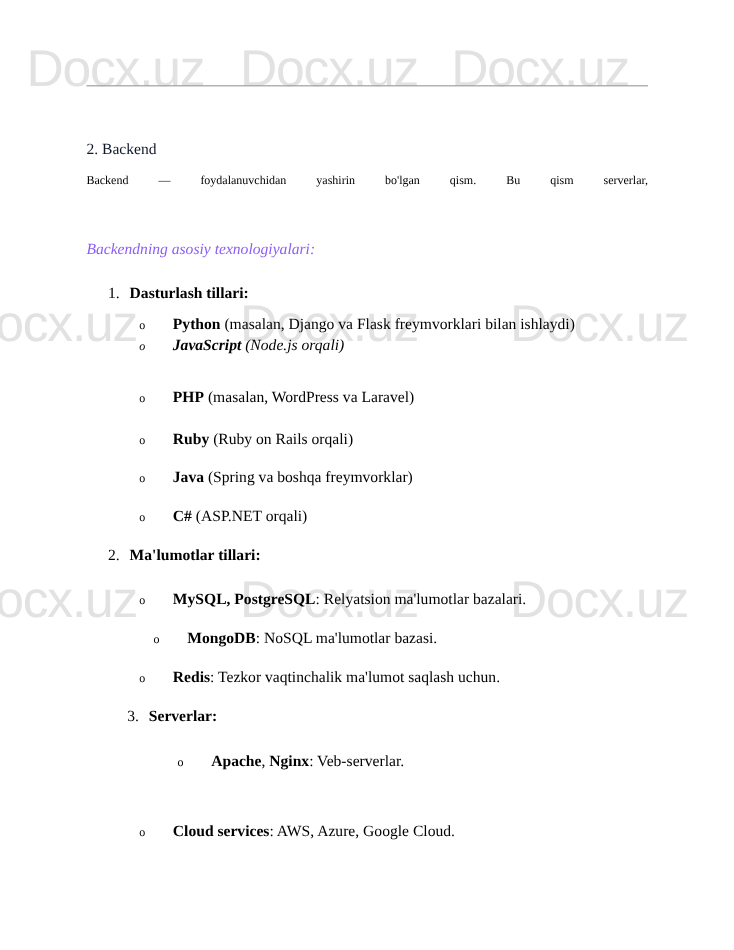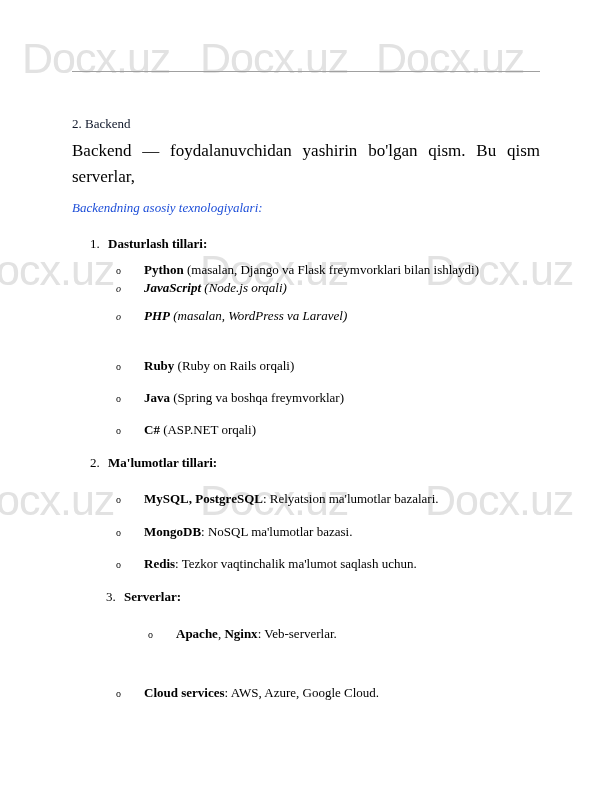--- a/index.html
+++ b/index.html
@@ -51,37 +51,37 @@
       left: 0;
       font-size: 13px;
       color: #0f172a;
       margin-top: 19px;
     }
     .para {
       position: absolute;
       top: 138px;
       left: 0;
       width: 468px;
-      font-size: 17px;
+      font-size: 10px;
       line-height: 26px;
       text-align: justify;
       text-align-last: left;
     }
     .para .line1 {
       display: block;
       text-align: justify;
       text-align-last: justify;
     }
     .subheading {
       position: absolute;
       top: 200px;
       left: 0;
       font-size: 13px;
       font-style: italic;
-      color: #1d4ed8;
+      color: #8b5cf6;
     }
     .num-item {
       position: absolute;
       left: 18px;
       font-size: 13px;
     }
     .num-item .num {
       display: inline-block;
       width: 18px;
     }
@@ -127,30 +127,30 @@
     <span class="line1">Backend — foydalanuvchidan yashirin bo'lgan qism. Bu qism serverlar,</span>
   </div>
 
   <div class="subheading">Backendning asosiy texnologiyalari:</div>
 
   <div class="num-item" style="top:236px;">
     <span class="num">1.</span><b>Dasturlash tillari:</b>
   </div>
   <div class="bullet-item" style="top:262px;"><span class="dot">o</span><b>Python</b><span> (masalan, Django va Flask freymvorklari bilan ishlaydi)</span></div>
   <div class="bullet-item" style="top:280px;font-style:italic;"><span class="dot">o</span><b>JavaScript</b><span> (Node.js orqali)</span></div>
-  <div class="bullet-item" style="top:308px;font-style:italic;"><span class="dot">o</span><b>PHP</b><span> (masalan, WordPress va Laravel)</span></div>
+  <div class="bullet-item" style="top:323px;"><span class="dot">o</span><b>PHP</b><span> (masalan, WordPress va Laravel)</span></div>
   <div class="bullet-item" style="top:358px;"><span class="dot">o</span><b>Ruby</b><span> (Ruby on Rails orqali)</span></div>
   <div class="bullet-item" style="top:390px;"><span class="dot">o</span><b>Java</b><span> (Spring va boshqa freymvorklar)</span></div>
   <div class="bullet-item" style="top:422px;"><span class="dot">o</span><b>C#</b><span> (ASP.NET orqali)</span></div>
 
   <div class="num-item" style="top:455px;">
     <span class="num">2.</span><b>Ma'lumotlar tillari:</b>
   </div>
   <div class="bullet-item" style="top:491px;"><span class="dot">o</span><b>MySQL, PostgreSQL</b><span>: Relyatsion ma'lumotlar bazalari.</span></div>
-  <div class="bullet-item" style="top:524px;"><span class="dot">o</span><b>MongoDB</b><span>: NoSQL ma'lumotlar bazasi.</span></div>
+  <div class="bullet-item" style="top:524px;margin-left:12px;"><span class="dot">o</span><b>MongoDB</b><span>: NoSQL ma'lumotlar bazasi.</span></div>
   <div class="bullet-item" style="top:556px;"><span class="dot">o</span><b>Redis</b><span>: Tezkor vaqtinchalik ma'lumot saqlash uchun.</span></div>
 
   <div class="num-item" style="top:589px;margin-left:16px;">
     <span class="num">3.</span><b>Serverlar:</b>
   </div>
   <div class="bullet-item" style="top:626px;margin-left:32px;"><span class="dot">o</span><b>Apache</b><span>, </span><b>Nginx</b><span>: Veb-serverlar.</span></div>
   <div class="bullet-item" style="top:659px;margin-top:26px;"><span class="dot">o</span><b>Cloud services</b><span>: AWS, Azure, Google Cloud.</span></div>
 </div>
 
 </body></html>

